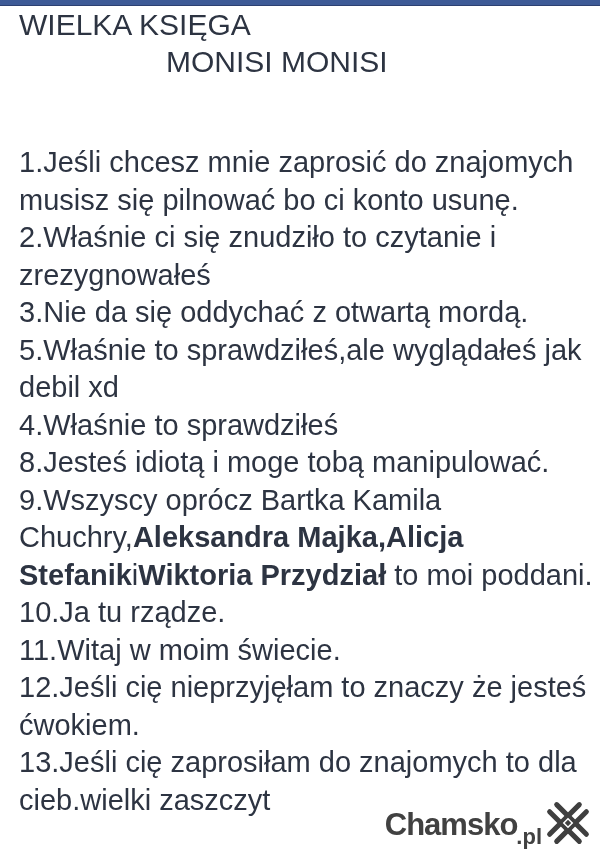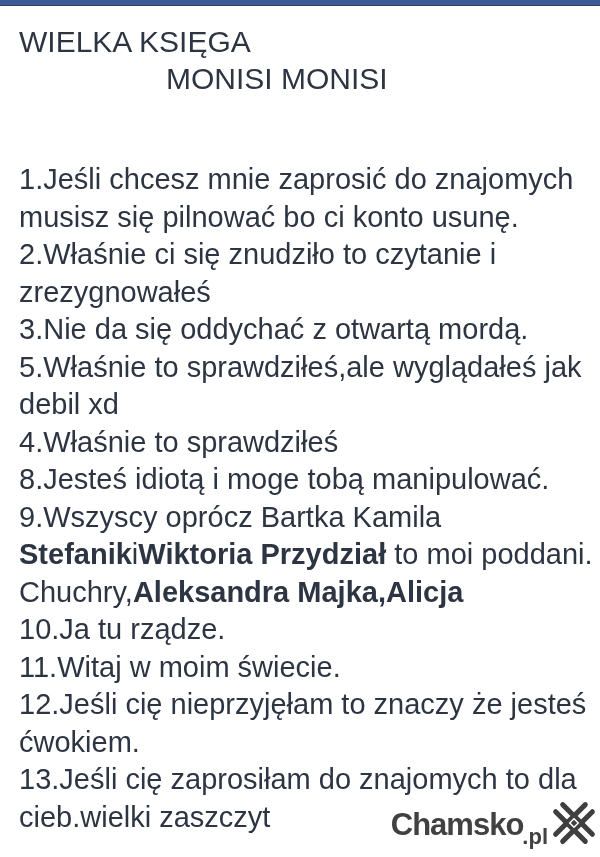--- a/index.html
+++ b/index.html
@@ -18,35 +18,35 @@
     font-family:"Liberation Sans","DejaVu Sans",sans-serif;
     overflow:hidden;
     position:relative;
   }
   .topbar{
     height:6px;width:100%;
     background:var(--topbar);
     border-bottom:1px solid var(--topbar-edge);
   }
   .content{
-    padding:17px 6px 0 19px;
+    padding:0 6px 0 19px;
   }
   .title-block{font-size:30px;line-height:37px;}
   .title-line{white-space:pre;}
   .title-line.indent{margin-left:147px;}
   .rules{
     margin-top:64px;
     font-size:29px;
     line-height:37.5px;
   }
   .rule-line{white-space:pre;}
   .seg-bold{font-weight:bold;}
   .watermark{
     position:absolute;
-    right:2px;bottom:4px;
+    right:8px;bottom:4px;
     display:flex;align-items:center;
     user-select:none;
   }
   .wm-text{
     font-weight:bold;
     font-size:31px;
     letter-spacing:-1px;
     color:var(--wm);
     text-shadow:
       -2px -2px 0 #fff, 2px -2px 0 #fff,
@@ -82,22 +82,22 @@
       <div class="rule-line"><span>1.Jeśli chcesz mnie zaprosić do znajomych</span></div>
       <div class="rule-line"><span>musisz się pilnować bo ci konto usunę.</span></div>
       <div class="rule-line"><span>2.Właśnie ci się znudziło to czytanie i</span></div>
       <div class="rule-line"><span>zrezygnowałeś</span></div>
       <div class="rule-line"><span>3.Nie da się oddychać z otwartą mordą.</span></div>
       <div class="rule-line"><span>5.Właśnie to sprawdziłeś,ale wyglądałeś jak</span></div>
       <div class="rule-line"><span>debil xd</span></div>
       <div class="rule-line"><span>4.Właśnie to sprawdziłeś</span></div>
       <div class="rule-line"><span>8.Jesteś idiotą i moge tobą manipulować.</span></div>
       <div class="rule-line"><span>9.Wszyscy oprócz Bartka Kamila</span></div>
+      <div class="rule-line"><span>Chuchry,</span><span class="seg-bold">Aleksandra Majka,Alicja</span></div>
       <div class="rule-line"><span class="seg-bold">Stefanik</span><span>i</span><span class="seg-bold">Wiktoria Przydział</span><span> to moi poddani.</span></div>
-      <div class="rule-line"><span>Chuchry,</span><span class="seg-bold">Aleksandra Majka,Alicja</span></div>
       <div class="rule-line"><span>10.Ja tu rządze.</span></div>
       <div class="rule-line"><span>11.Witaj w moim świecie.</span></div>
       <div class="rule-line"><span>12.Jeśli cię nieprzyjęłam to znaczy że jesteś</span></div>
       <div class="rule-line"><span>ćwokiem.</span></div>
       <div class="rule-line"><span>13.Jeśli cię zaprosiłam do znajomych to dla</span></div>
       <div class="rule-line"><span>cieb.wielki zaszczyt</span></div>
     </div>
 </div>
 
 <div class="watermark">

